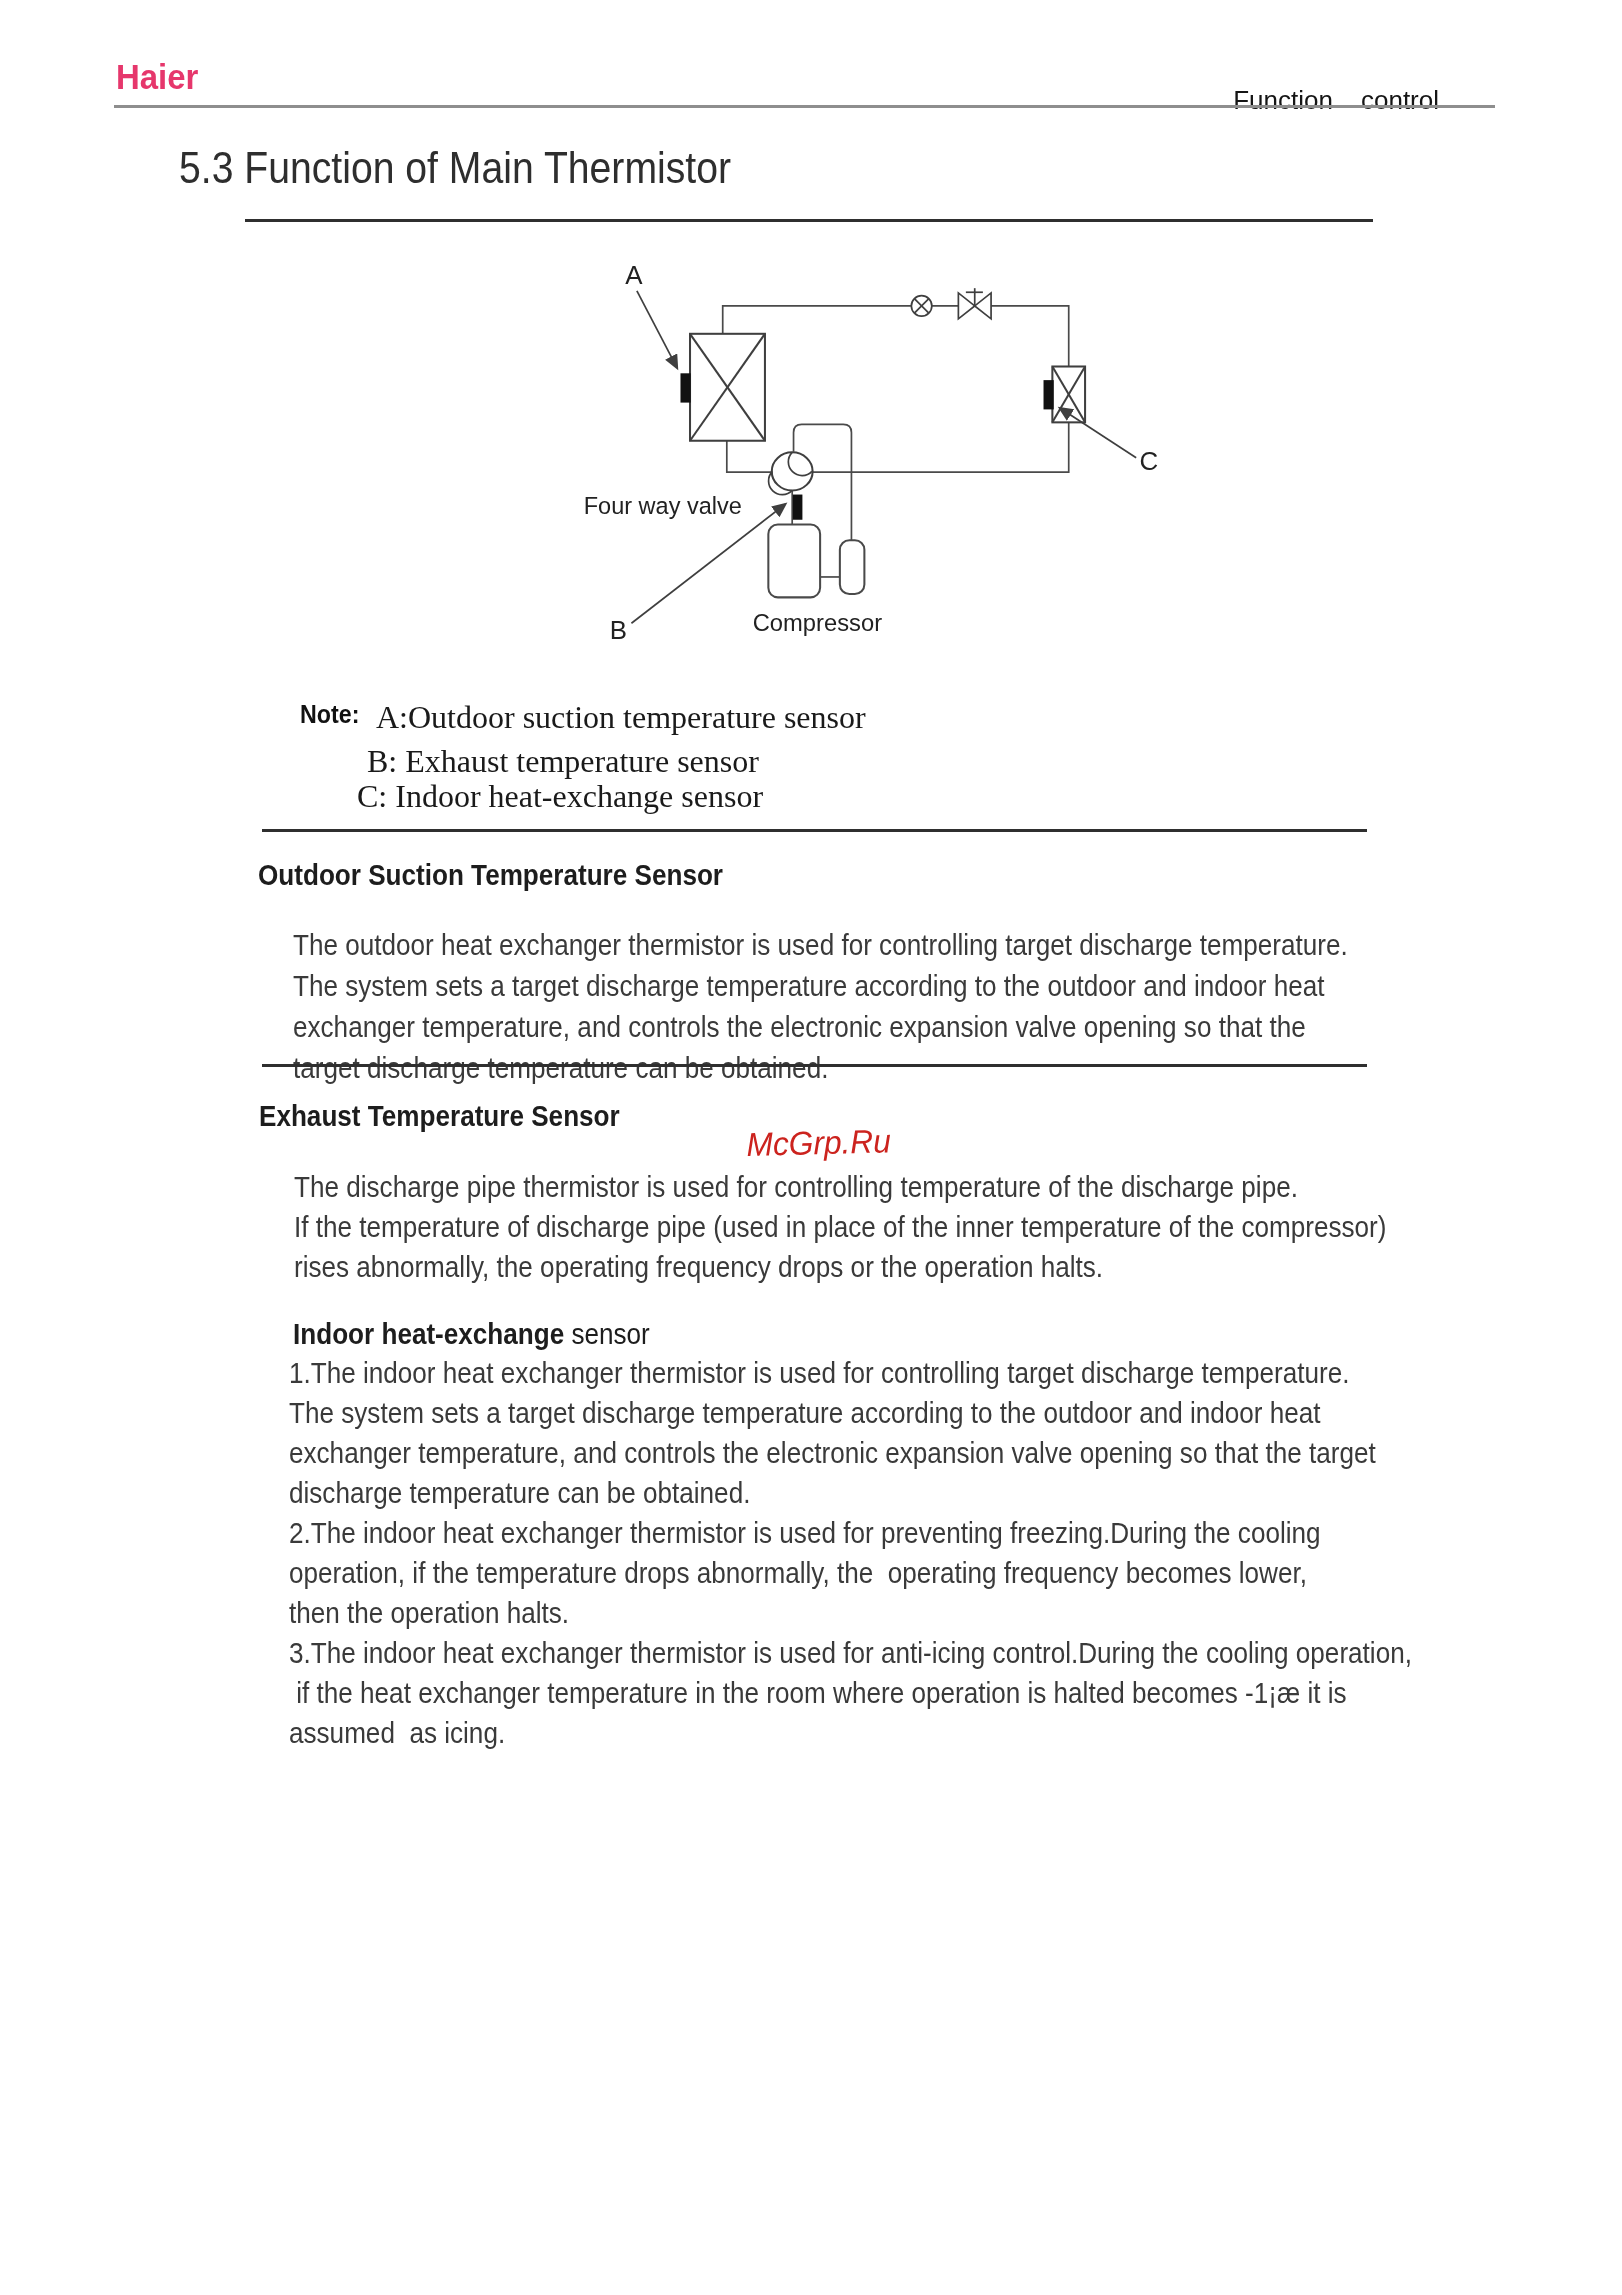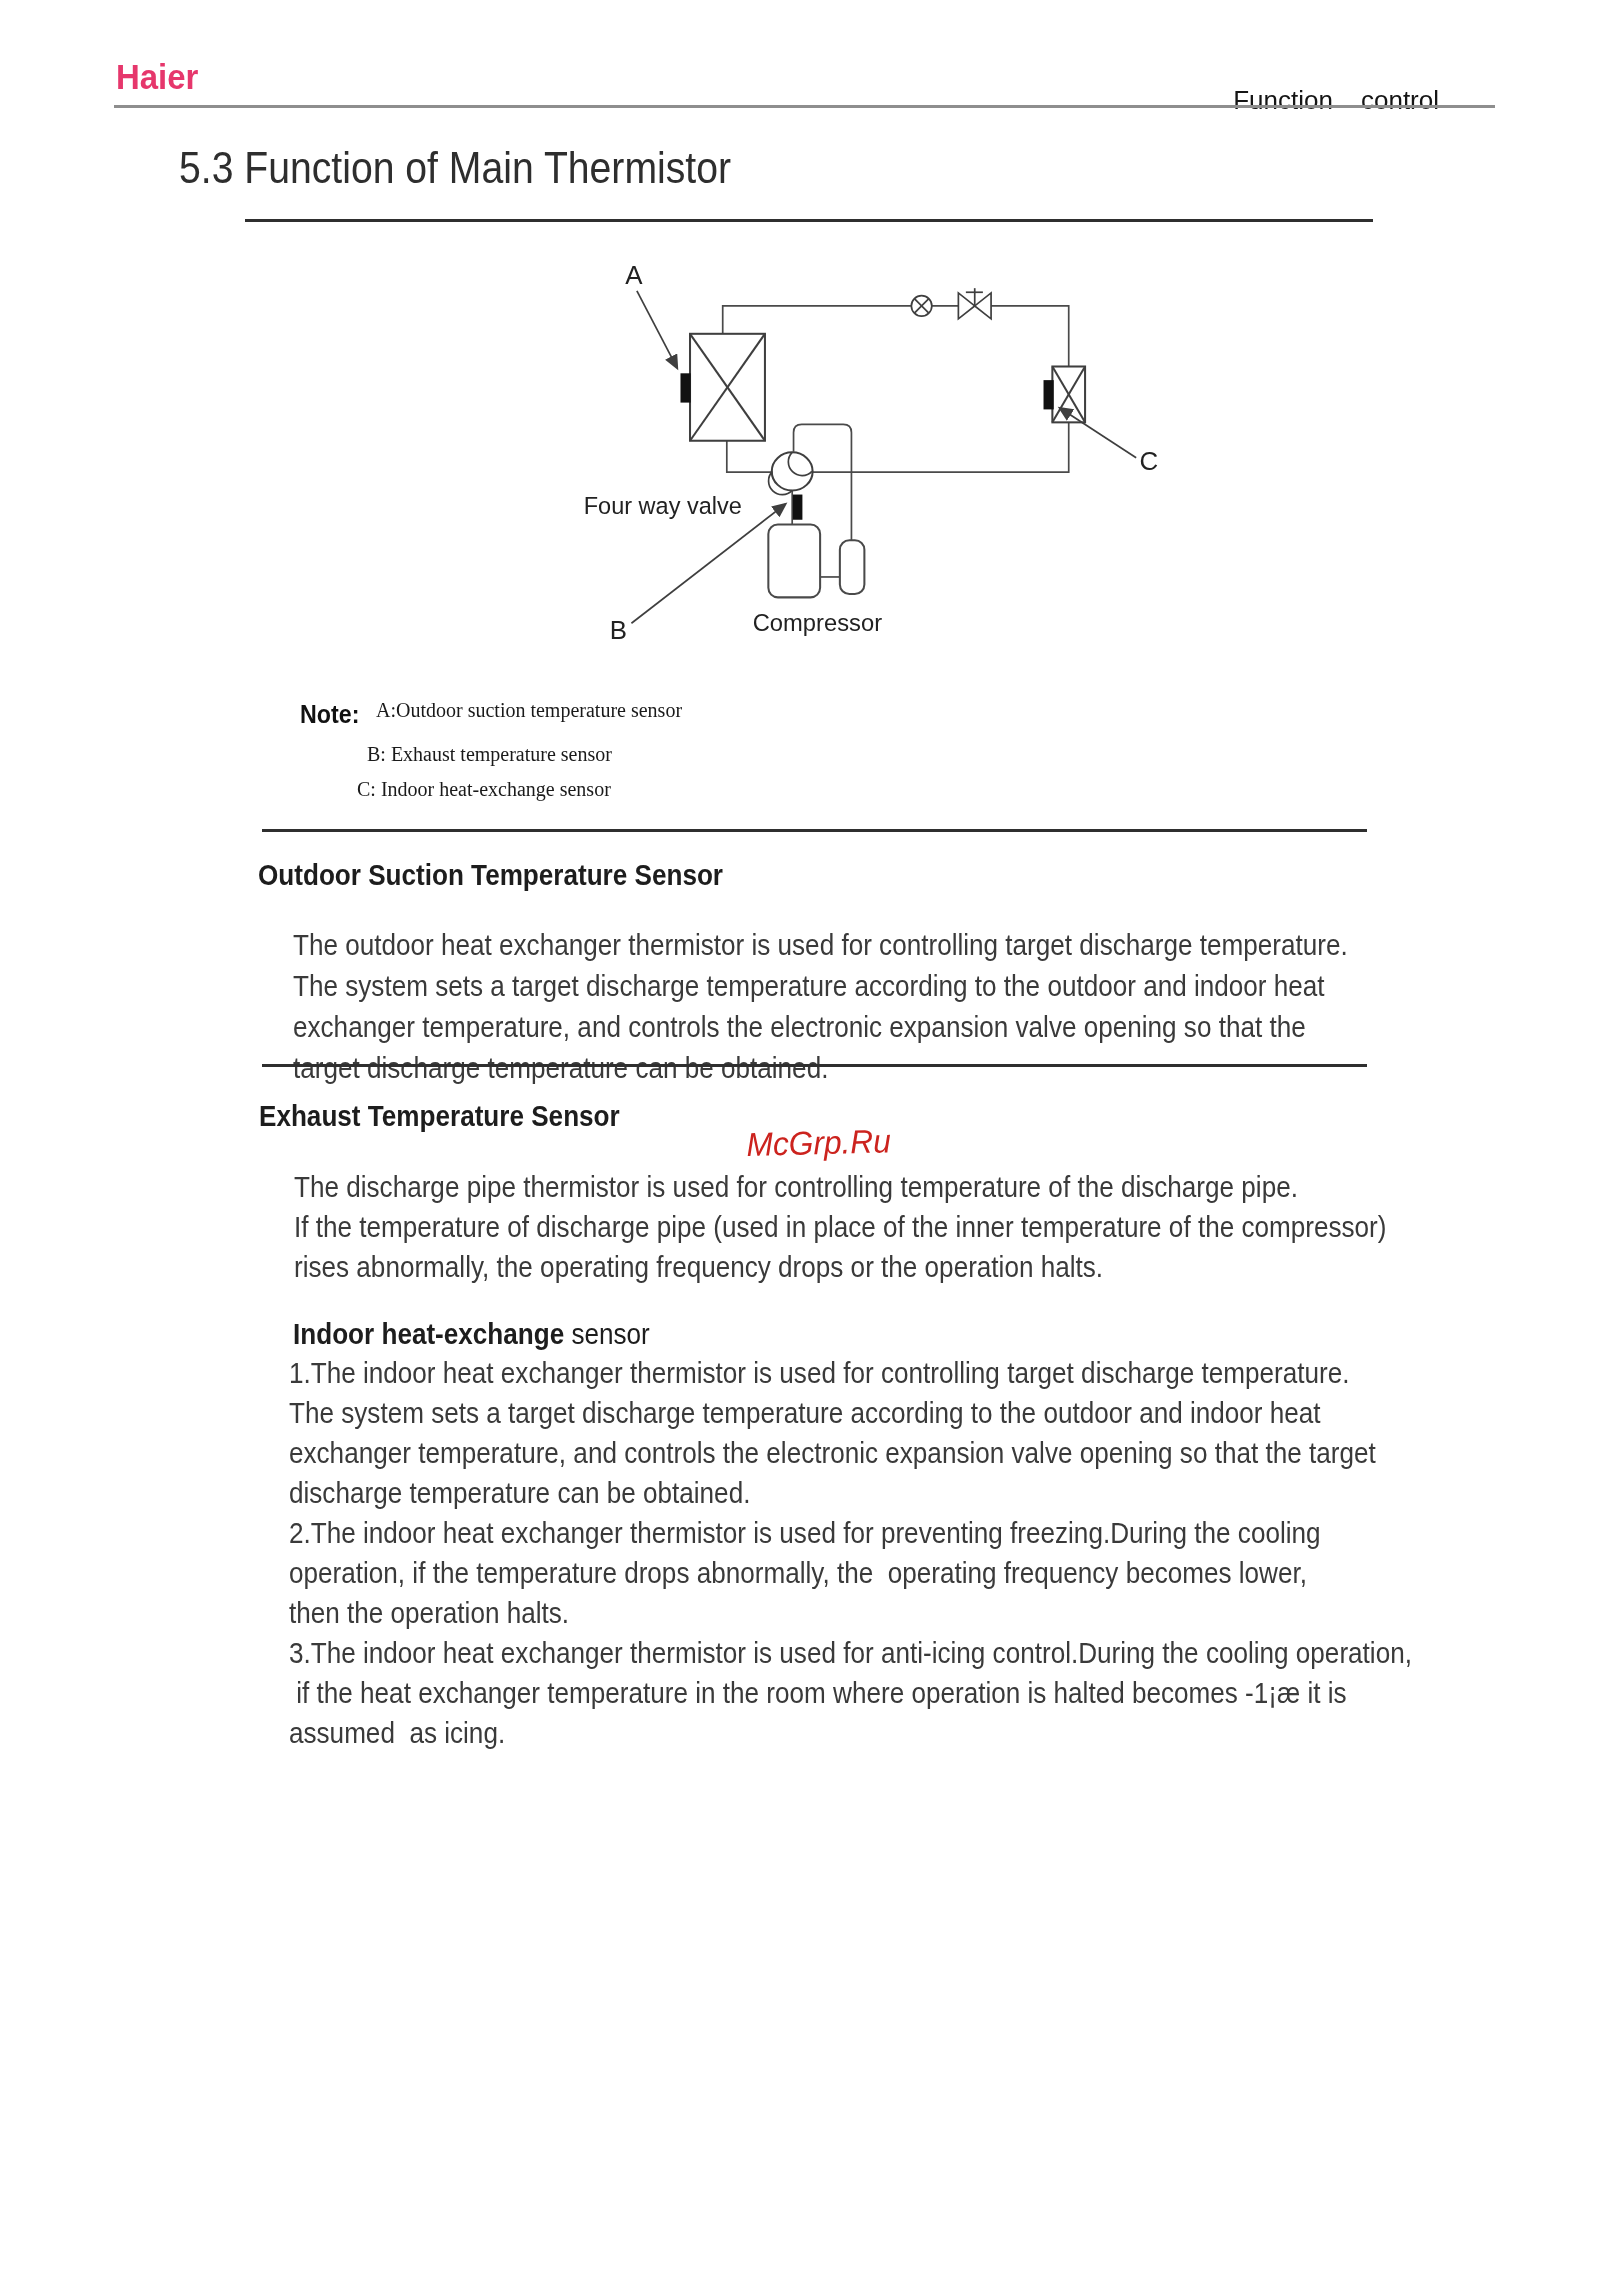--- a/index.html
+++ b/index.html
@@ -8,21 +8,21 @@
   .abs{position:absolute;}
   .cx{transform:scaleX(.90);transform-origin:0 0;}
   .cx87{transform:scaleX(.87);transform-origin:0 0;}
   .cx93{transform:scaleX(.93);transform-origin:0 0;}
   .brand{font-weight:800;color:#e6376c;letter-spacing:0px;transform:scaleX(.94);transform-origin:0 0;}
   .rule{position:absolute;background:#8e8e8e;height:2.7px;}
   .rule-dark{position:absolute;background:#2f2f2f;height:2.7px;}
   .title{font-size:45px;color:#2e2e2e;white-space:pre;}
   .hright{font-size:26px;color:#151515;word-spacing:6.8px;white-space:pre;}
   .note-label{font-size:25px;font-weight:bold;color:#111;white-space:pre;}
-  .note-line{font-family:"Liberation Serif",serif;font-size:20px;color:#1a1a1a;white-space:pre;}
+  .note-line{font-family:"Liberation Serif",serif;font-size:32px;color:#1a1a1a;white-space:pre;}
   .sec-head{font-size:29px;font-weight:bold;color:#1d1d1d;white-space:pre;}
   .sec-head .reg{font-weight:normal;}
   .body-block{position:absolute;color:#3a3a3a;font-size:29px;margin-top:39px;}
   .bl{white-space:pre;transform:scaleX(.90);transform-origin:0 50%;}
   .watermark{font-size:33px;font-style:italic;color:#cc231e;white-space:pre;
              transform:rotate(-1.5deg) scaleX(.96);transform-origin:0 0;}
   .pgnum{font-size:26px;color:#222;text-align:right;width:82px;}
   .fright{font-size:26px;color:#161616;white-space:pre;transform:scaleX(.95);transform-origin:100% 0;}
   .botbar{position:absolute;left:0;top:2287px;width:1622px;height:5.5px;background:#101010;}
   svg text{font-family:"Liberation Sans",sans-serif;fill:#222;}

